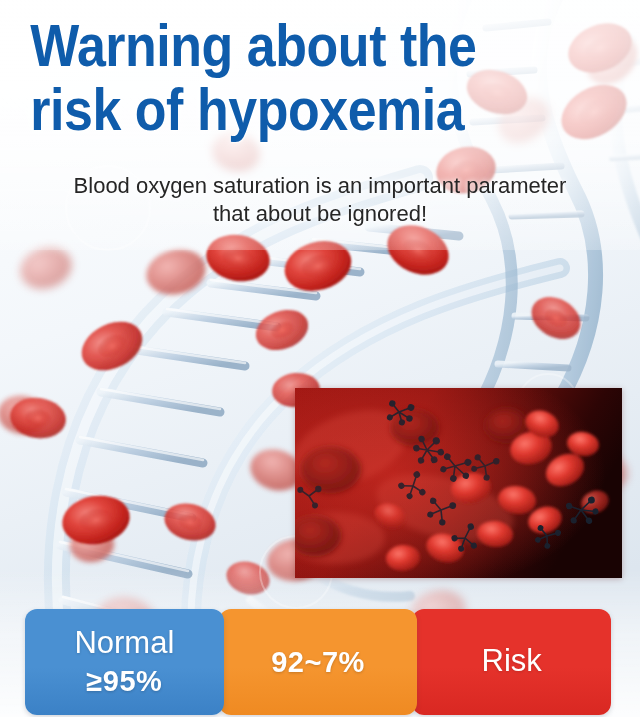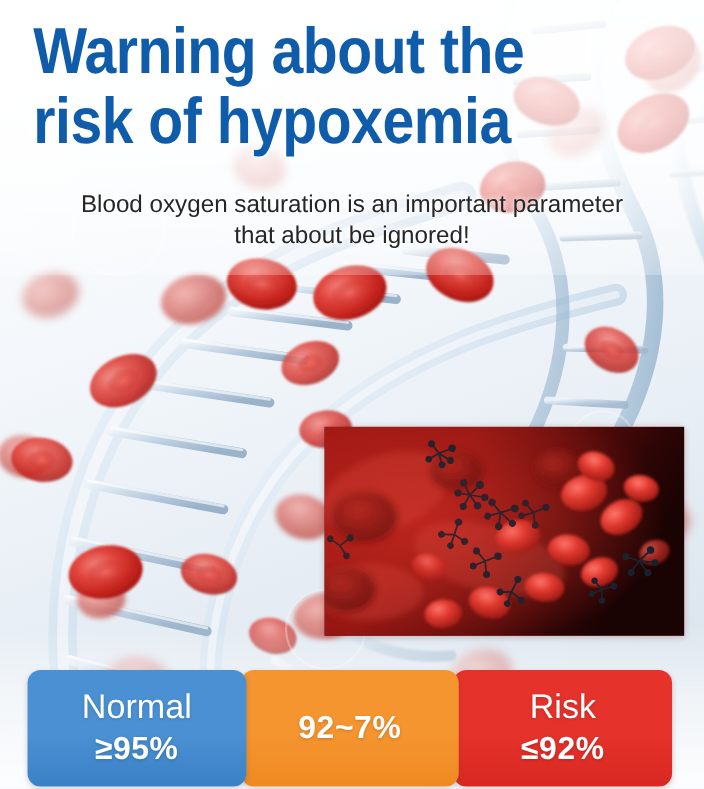--- a/index.html
+++ b/index.html
@@ -491,18 +491,17 @@
       <div class="legend-label">Normal</div>
       <div class="legend-value">≥95%</div>
     </div>
 
     <div class="legend-card c1" style="background: linear-gradient(rgb(245, 149, 47) 0%, rgb(245, 149, 47) 55%, rgb(239, 138, 34) 100%);">
       <div class="legend-value">92~7%</div>
     </div>
 
     <div class="legend-card c2" style="background: linear-gradient(rgb(229, 50, 43) 0%, rgb(229, 50, 43) 55%, rgb(217, 40, 34) 100%);">
       <div class="legend-label">Risk</div>
-      <div class="legend-value">≤92%</div>
     </div>
 
   </div>
 
 </div>
 
 </body></html>

